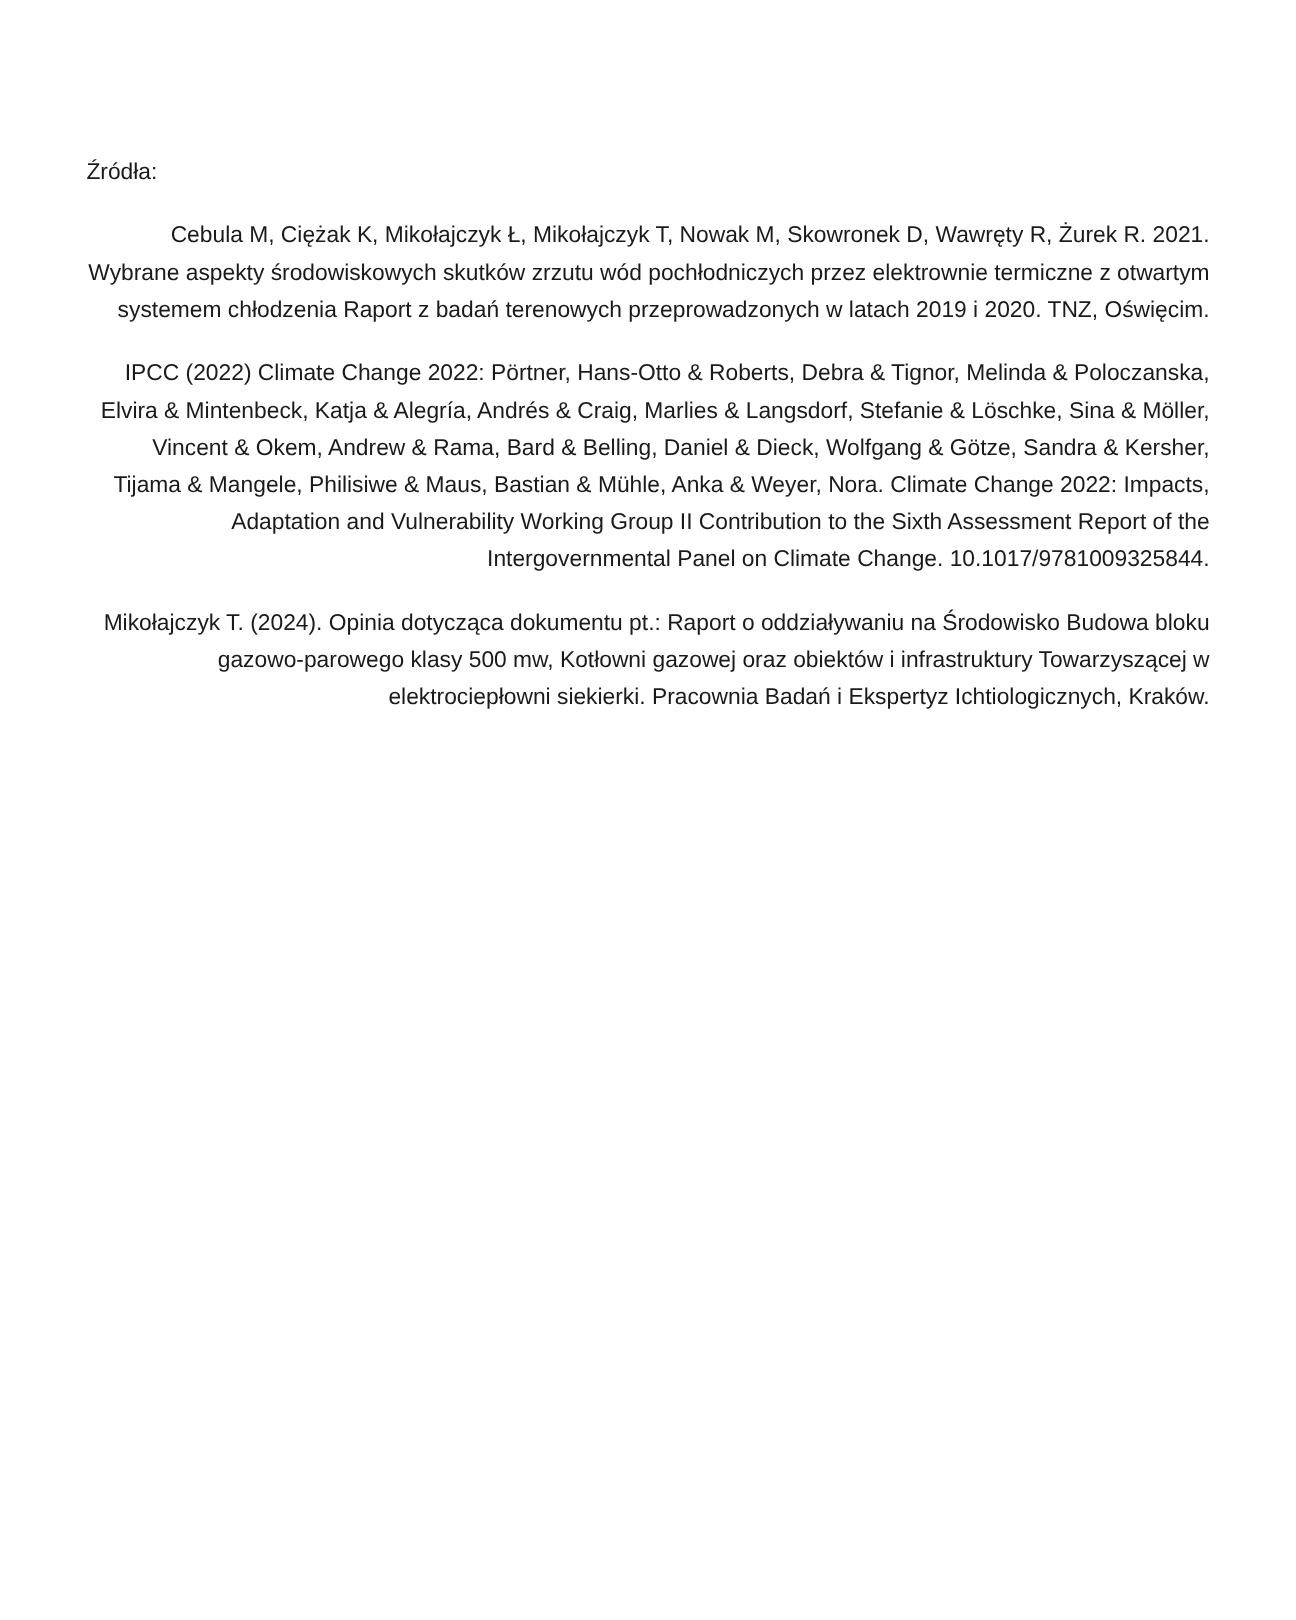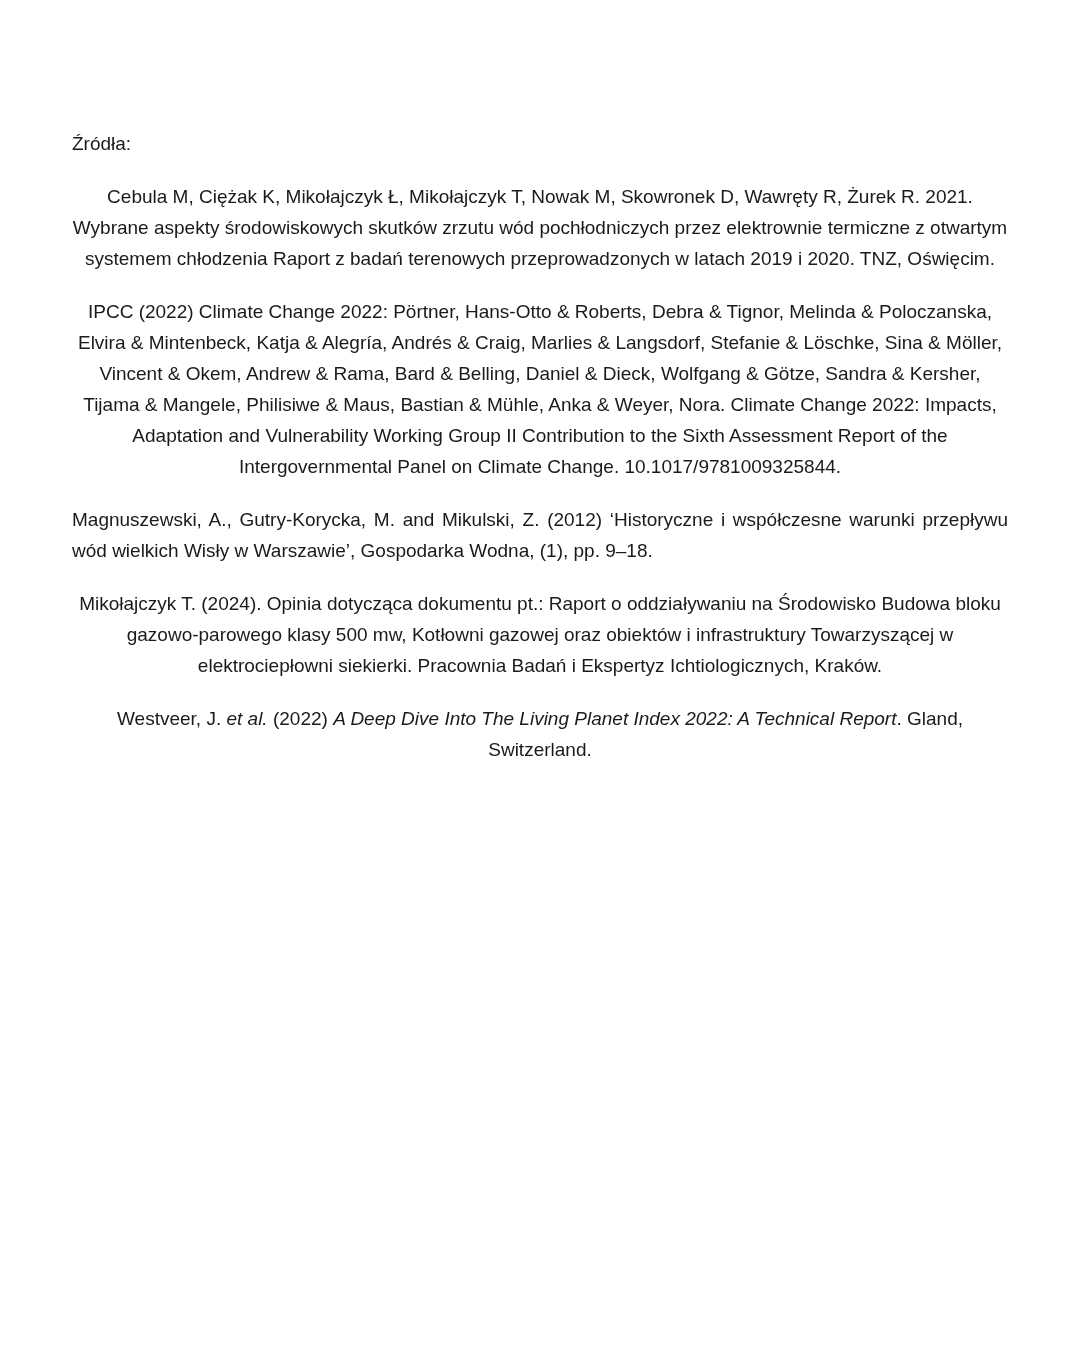--- a/index.html
+++ b/index.html
@@ -21,34 +21,32 @@
     line-height: 31px;
     overflow: hidden;
     border-radius: 30px;
   }
   .heading {
     margin: 0 0 22px 0;
     font-weight: 400;
   }
   .ref {
     margin: 0 0 22px 0;
-    text-align: center;
+    text-align: right;
   }
   .ref.justify {
     text-align: justify;
   }
   .it {
     font-style: italic;
   }
 </style>
 </head>
 <body>
 
 <div class="page">
   <p class="heading">Źródła:</p>
   <div id="refs">
       <p class="ref"><span>Cebula M, Ciężak K, Mikołajczyk Ł, Mikołajczyk T, Nowak M, Skowronek D, Wawręty R, Żurek R. 2021. Wybrane aspekty środowiskowych skutków zrzutu wód pochłodniczych przez elektrownie termiczne z otwartym systemem chłodzenia Raport z badań terenowych przeprowadzonych w latach 2019 i 2020. TNZ, Oświęcim.</span></p>
       <p class="ref"><span>IPCC (2022) Climate Change 2022: Pörtner, Hans-Otto &amp; Roberts, Debra &amp; Tignor, Melinda &amp; Poloczanska, Elvira &amp; Mintenbeck, Katja &amp; Alegría, Andrés &amp; Craig, Marlies &amp; Langsdorf, Stefanie &amp; Löschke, Sina &amp; Möller, Vincent &amp; Okem, Andrew &amp; Rama, Bard &amp; Belling, Daniel &amp; Dieck, Wolfgang &amp; Götze, Sandra &amp; Kersher, Tijama &amp; Mangele, Philisiwe &amp; Maus, Bastian &amp; Mühle, Anka &amp; Weyer, Nora. Climate Change 2022: Impacts, Adaptation and Vulnerability Working Group II Contribution to the Sixth Assessment Report of the Intergovernmental Panel on Climate Change. 10.1017/9781009325844.</span></p>
-      <p class="ref justify"><span>Magnuszewski, A., Gutry-Korycka, M. and Mikulski, Z. (2012) ‘Historyczne i współczesne warunki przepływu wód wielkich Wisły w Warszawie’, Gospodarka Wodna, (1), pp. 9–18.</span></p>
       <p class="ref"><span>Mikołajczyk T. (2024). Opinia dotycząca dokumentu pt.: Raport o oddziaływaniu na Środowisko Budowa bloku gazowo-parowego klasy 500 mw, Kotłowni gazowej oraz obiektów i infrastruktury Towarzyszącej w elektrociepłowni siekierki. Pracownia Badań i Ekspertyz Ichtiologicznych, Kraków.</span></p>
-      <p class="ref"><span>Westveer, J. </span><span class="it">et al.</span><span> (2022) </span><span class="it">A Deep Dive Into The Living Planet Index 2022: A Technical Report</span><span>. Gland, Switzerland.</span></p>
     </div>
 </div>
 
 </body></html>

